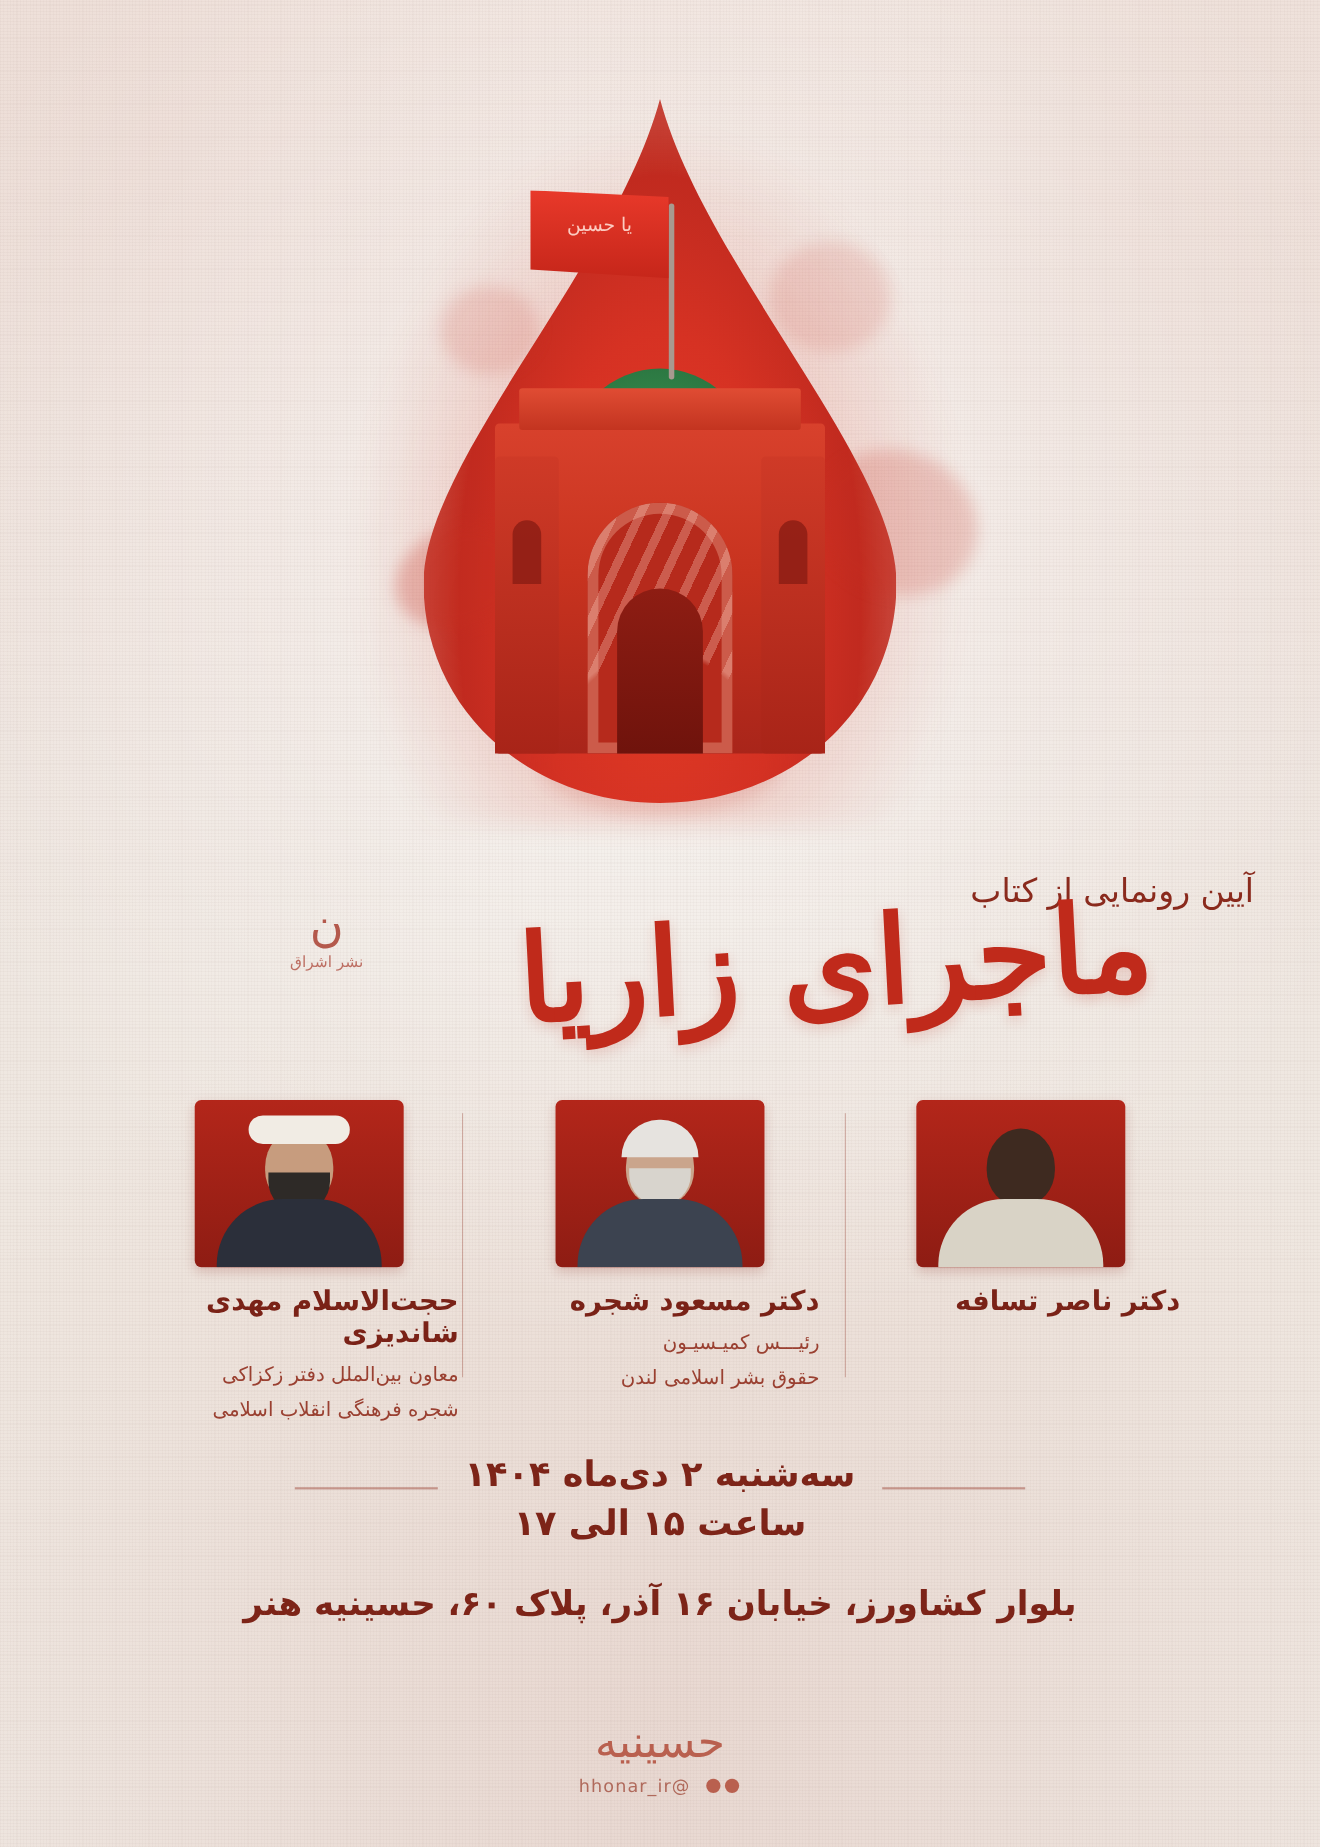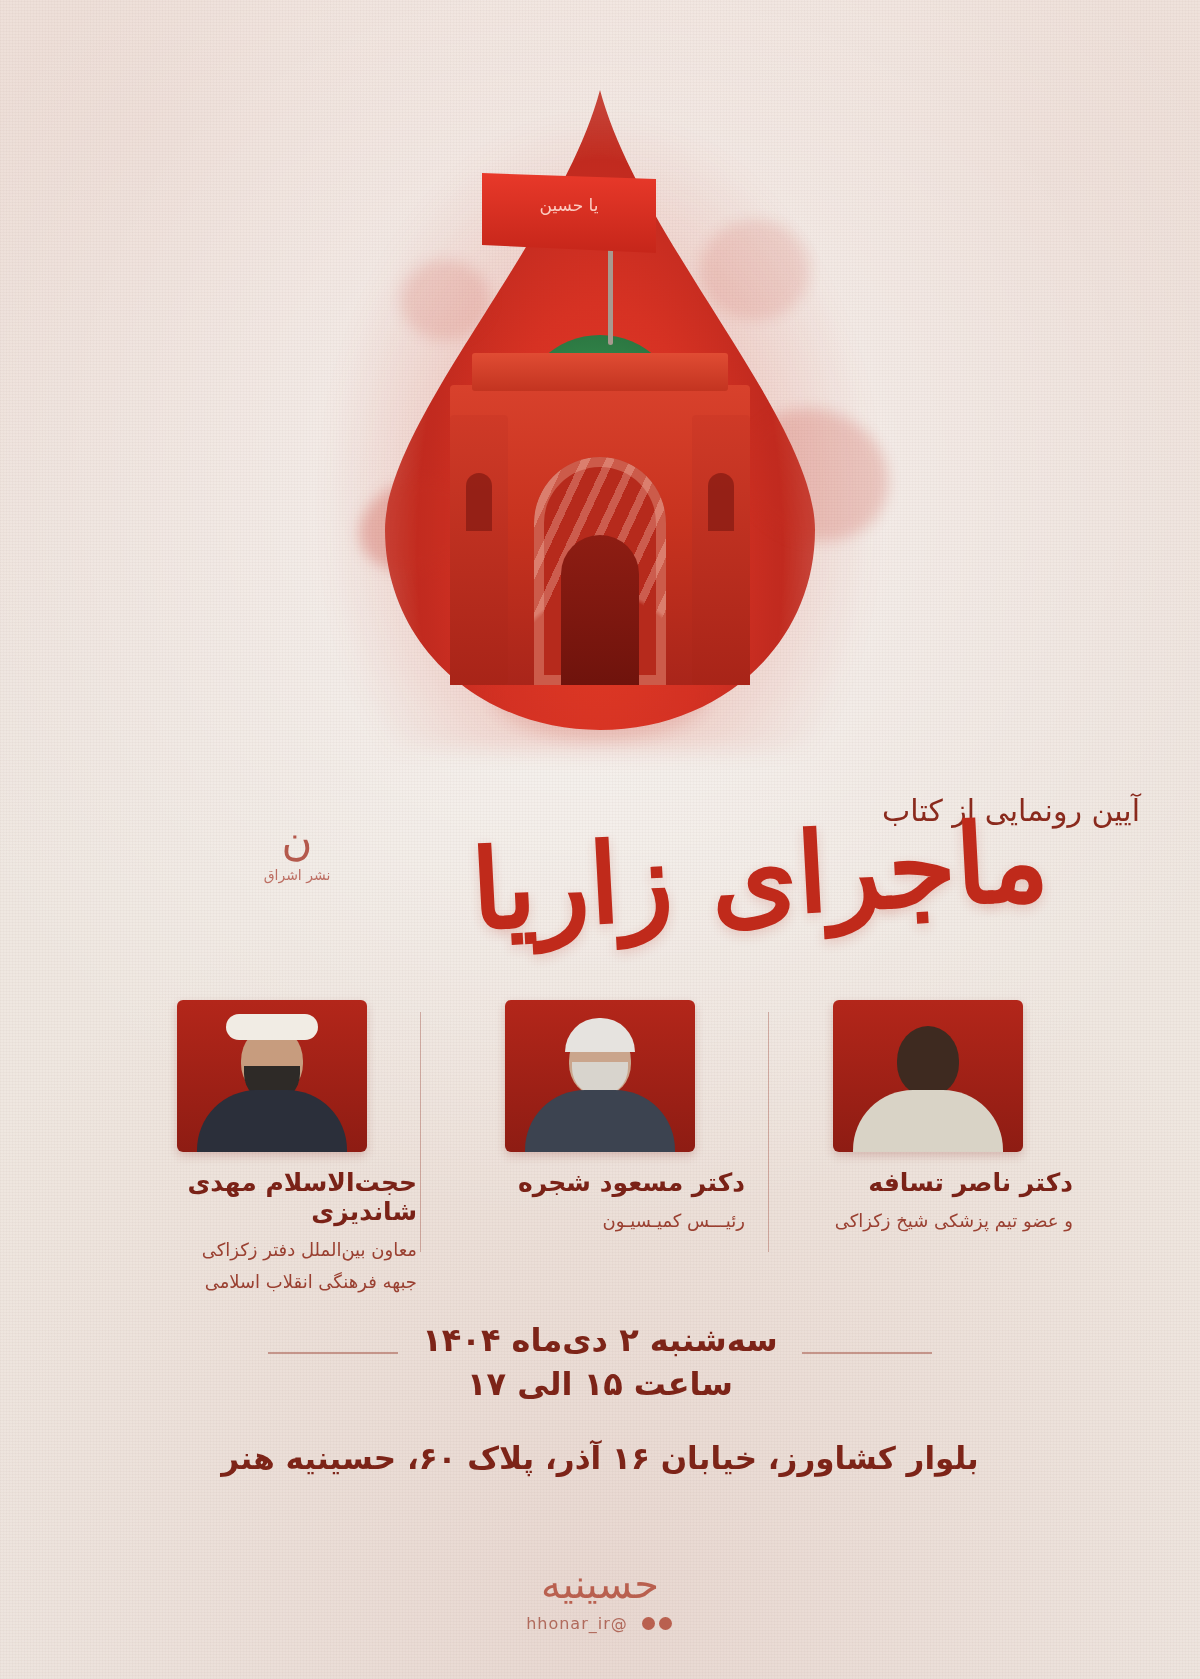--- a/index.html
+++ b/index.html
@@ -121,21 +121,20 @@
   .pole{
     position:absolute;left:calc(50% + 8px);top:-150px;width:5px;height:160px;
     background:#a8998f;border-radius:3px;
   }
   .flag{
     position:absolute;left:calc(50% - 118px);top:-162px;
     width:126px;height:80px;
     background:linear-gradient(180deg,#e8392a,#c6261a);
     clip-path:polygon(0 0,100% 6px,100% 100%,0 90%);
     box-shadow:0 2px 6px rgba(150,30,20,.25);
-    padding-left:48px;
   }
   .flag-text{
     position:absolute;left:0;right:0;top:22px;text-align:center;
     color:#ffd9cf;font-size:17px;letter-spacing:1px;opacity:.92;
   }
 
   
   .titleblock{
     position:absolute;right:60px;top:775px;width:900px;text-align:left;
     direction:rtl;
@@ -277,45 +276,45 @@
     <div class="speaker">
       <div class="photo ph-c">
         <div class="ph-head"></div>
         <div class="turban"></div>
         <div class="ph-beard"></div>
         <div class="ph-body"></div>
       </div>
       <div class="sp-name">حجت‌الاسلام مهدی شاندیزی</div>
       <div class="sp-role">
         <div>معاون بین‌الملل دفتر زکزاکی</div>
-        <div>جبهه فرهنگی انقلاب اسلامی</div>
+        <div>شجره فرهنگی انقلاب اسلامی</div>
       </div>
     </div>
 
     <div class="speaker">
       <div class="photo ph-b">
         <div class="ph-head"></div>
         <div class="ph-hair"></div>
         <div class="ph-beard"></div>
         <div class="ph-body"></div>
       </div>
       <div class="sp-name">دکتر مسعود شجره</div>
       <div class="sp-role">
         <div>رئیـــس کمیـسیـون</div>
+        <div>حقوق بشر اسلامی لندن</div>
       </div>
     </div>
 
     <div class="speaker">
       <div class="photo ph-a">
         <div class="ph-head"></div>
         <div class="ph-body"></div>
       </div>
       <div class="sp-name">دکتر ناصر تسافه</div>
       <div class="sp-role">
-        <div>و عضو تیم پزشکی شیخ زکزاکی</div>
       </div>
     </div>
   </div>
   <div class="divider dv1"></div>
   <div class="divider dv2"></div>
 
   <div class="datetime">
     <span class="dt-row">سه‌شنبه ۲ دی‌ماه ۱۴۰۴</span>
     <span class="dt-row">ساعت ۱۵ الی ۱۷</span>
   </div>

